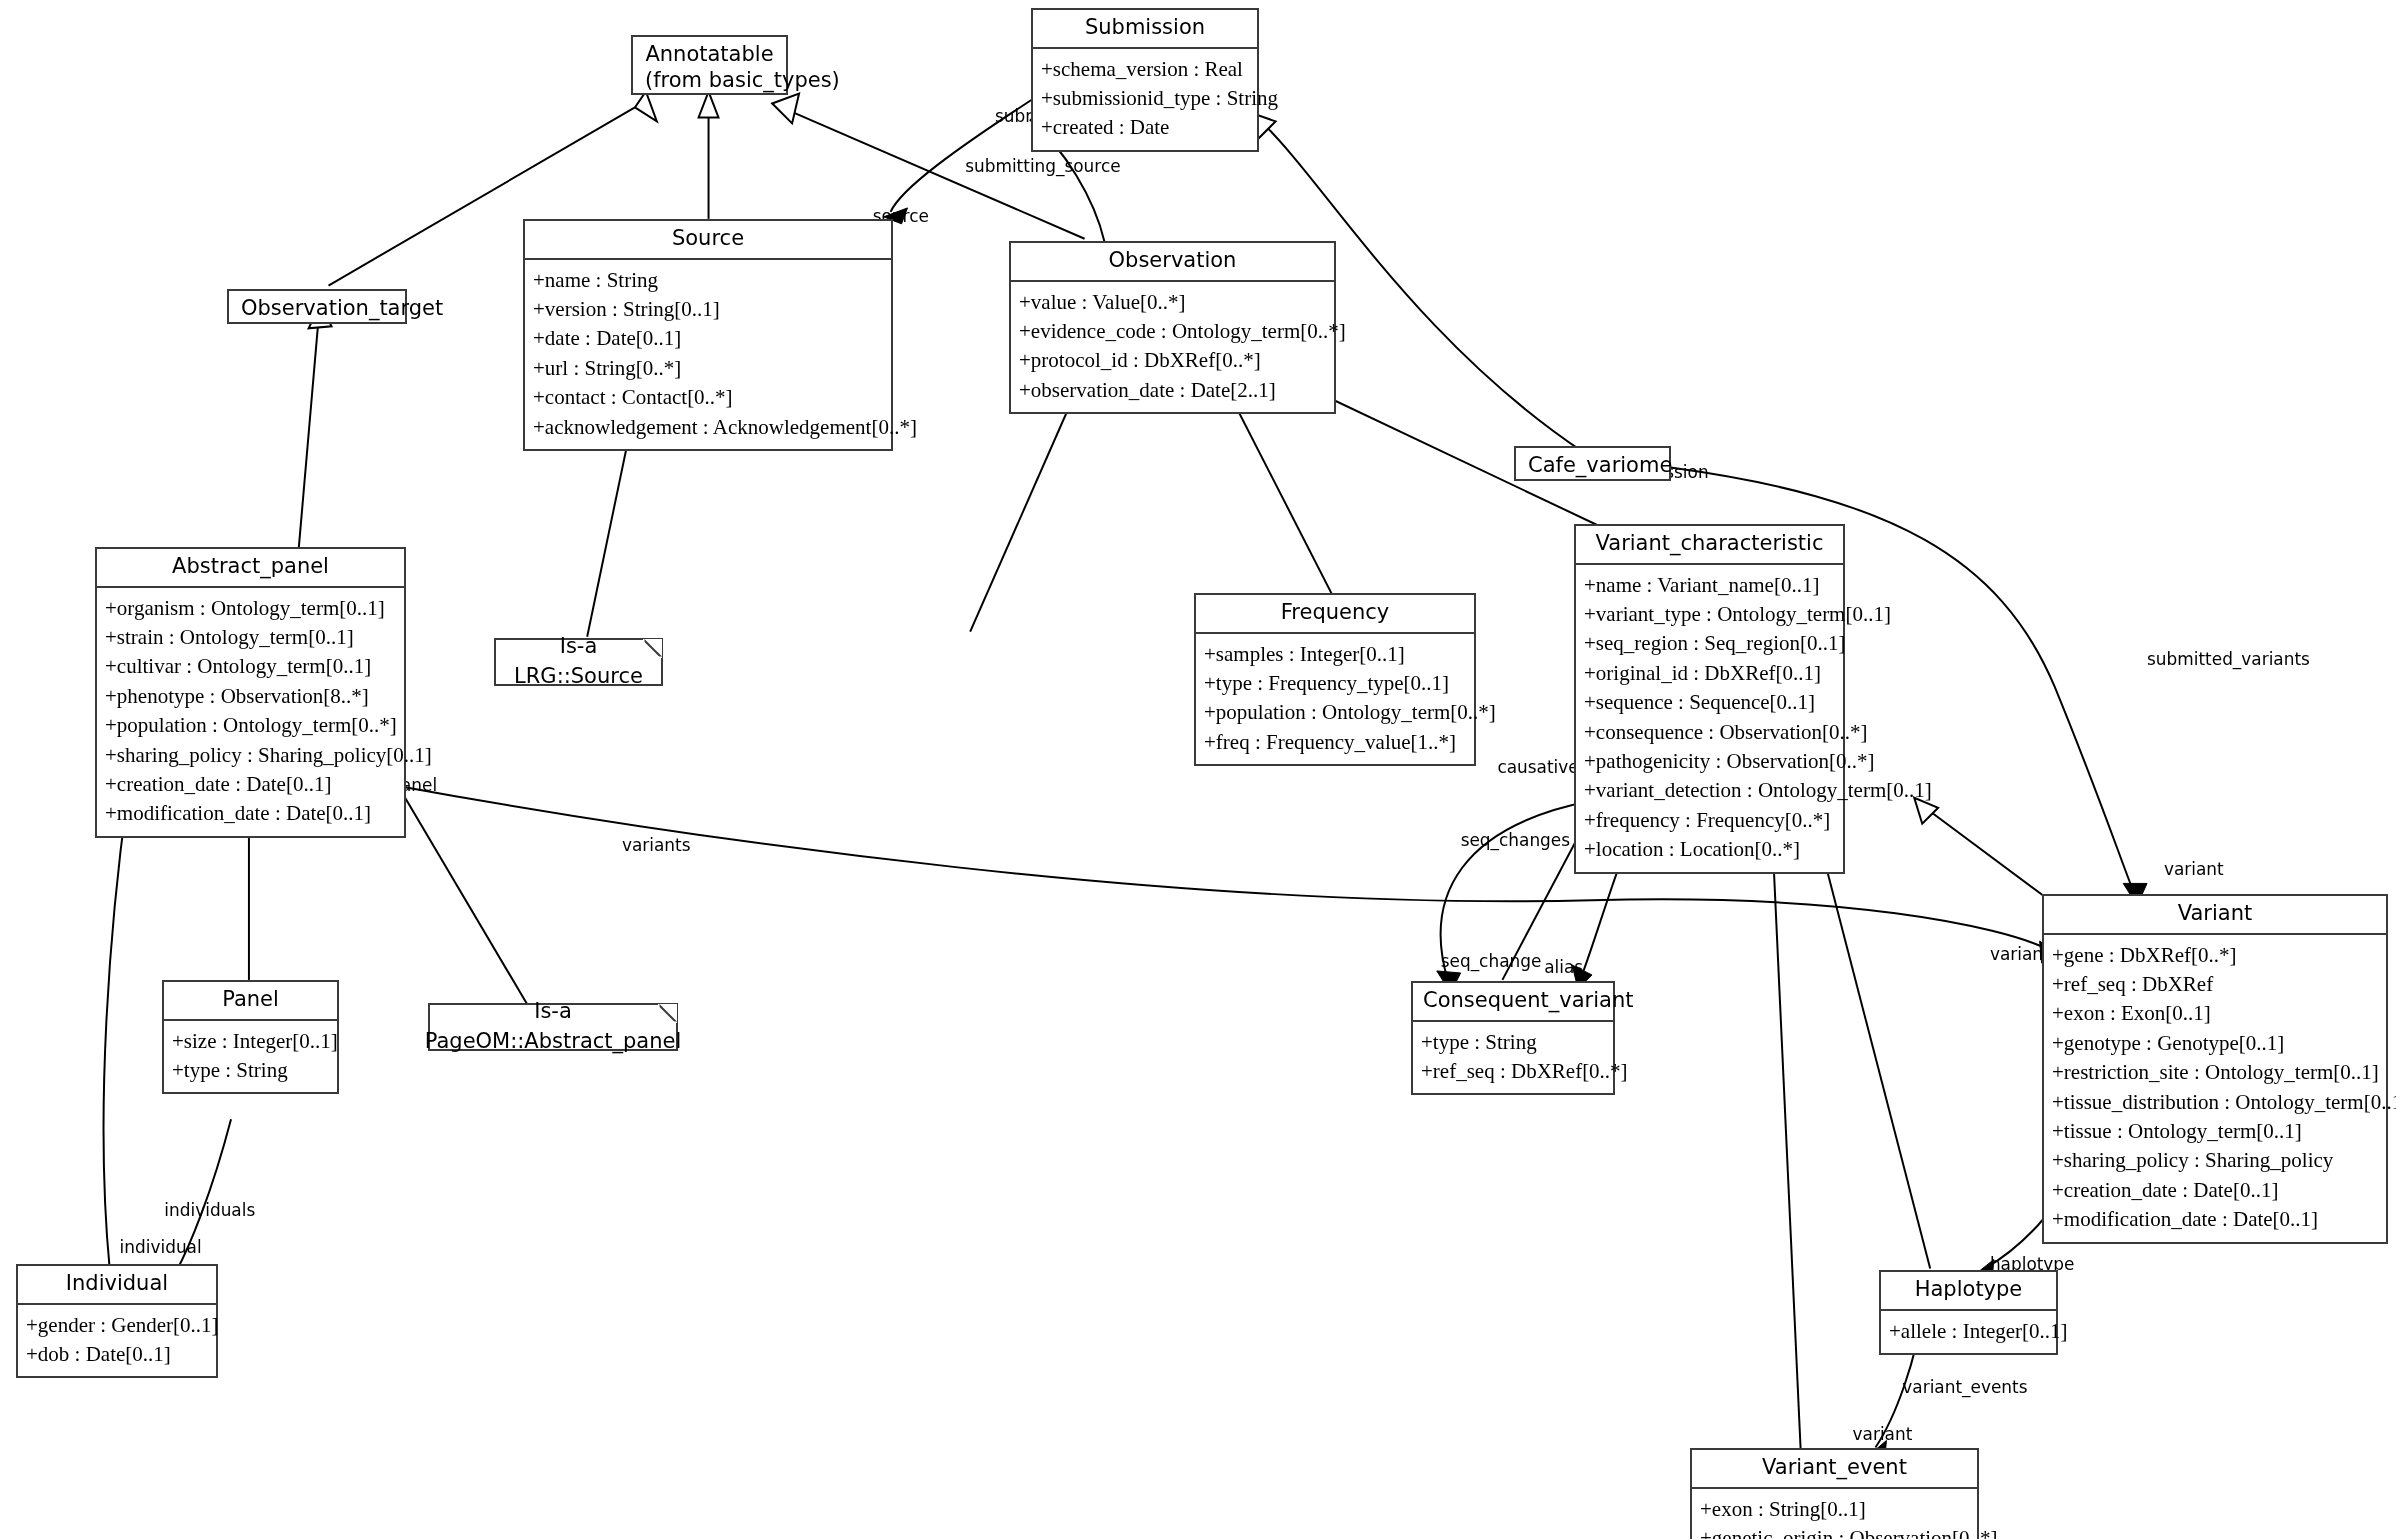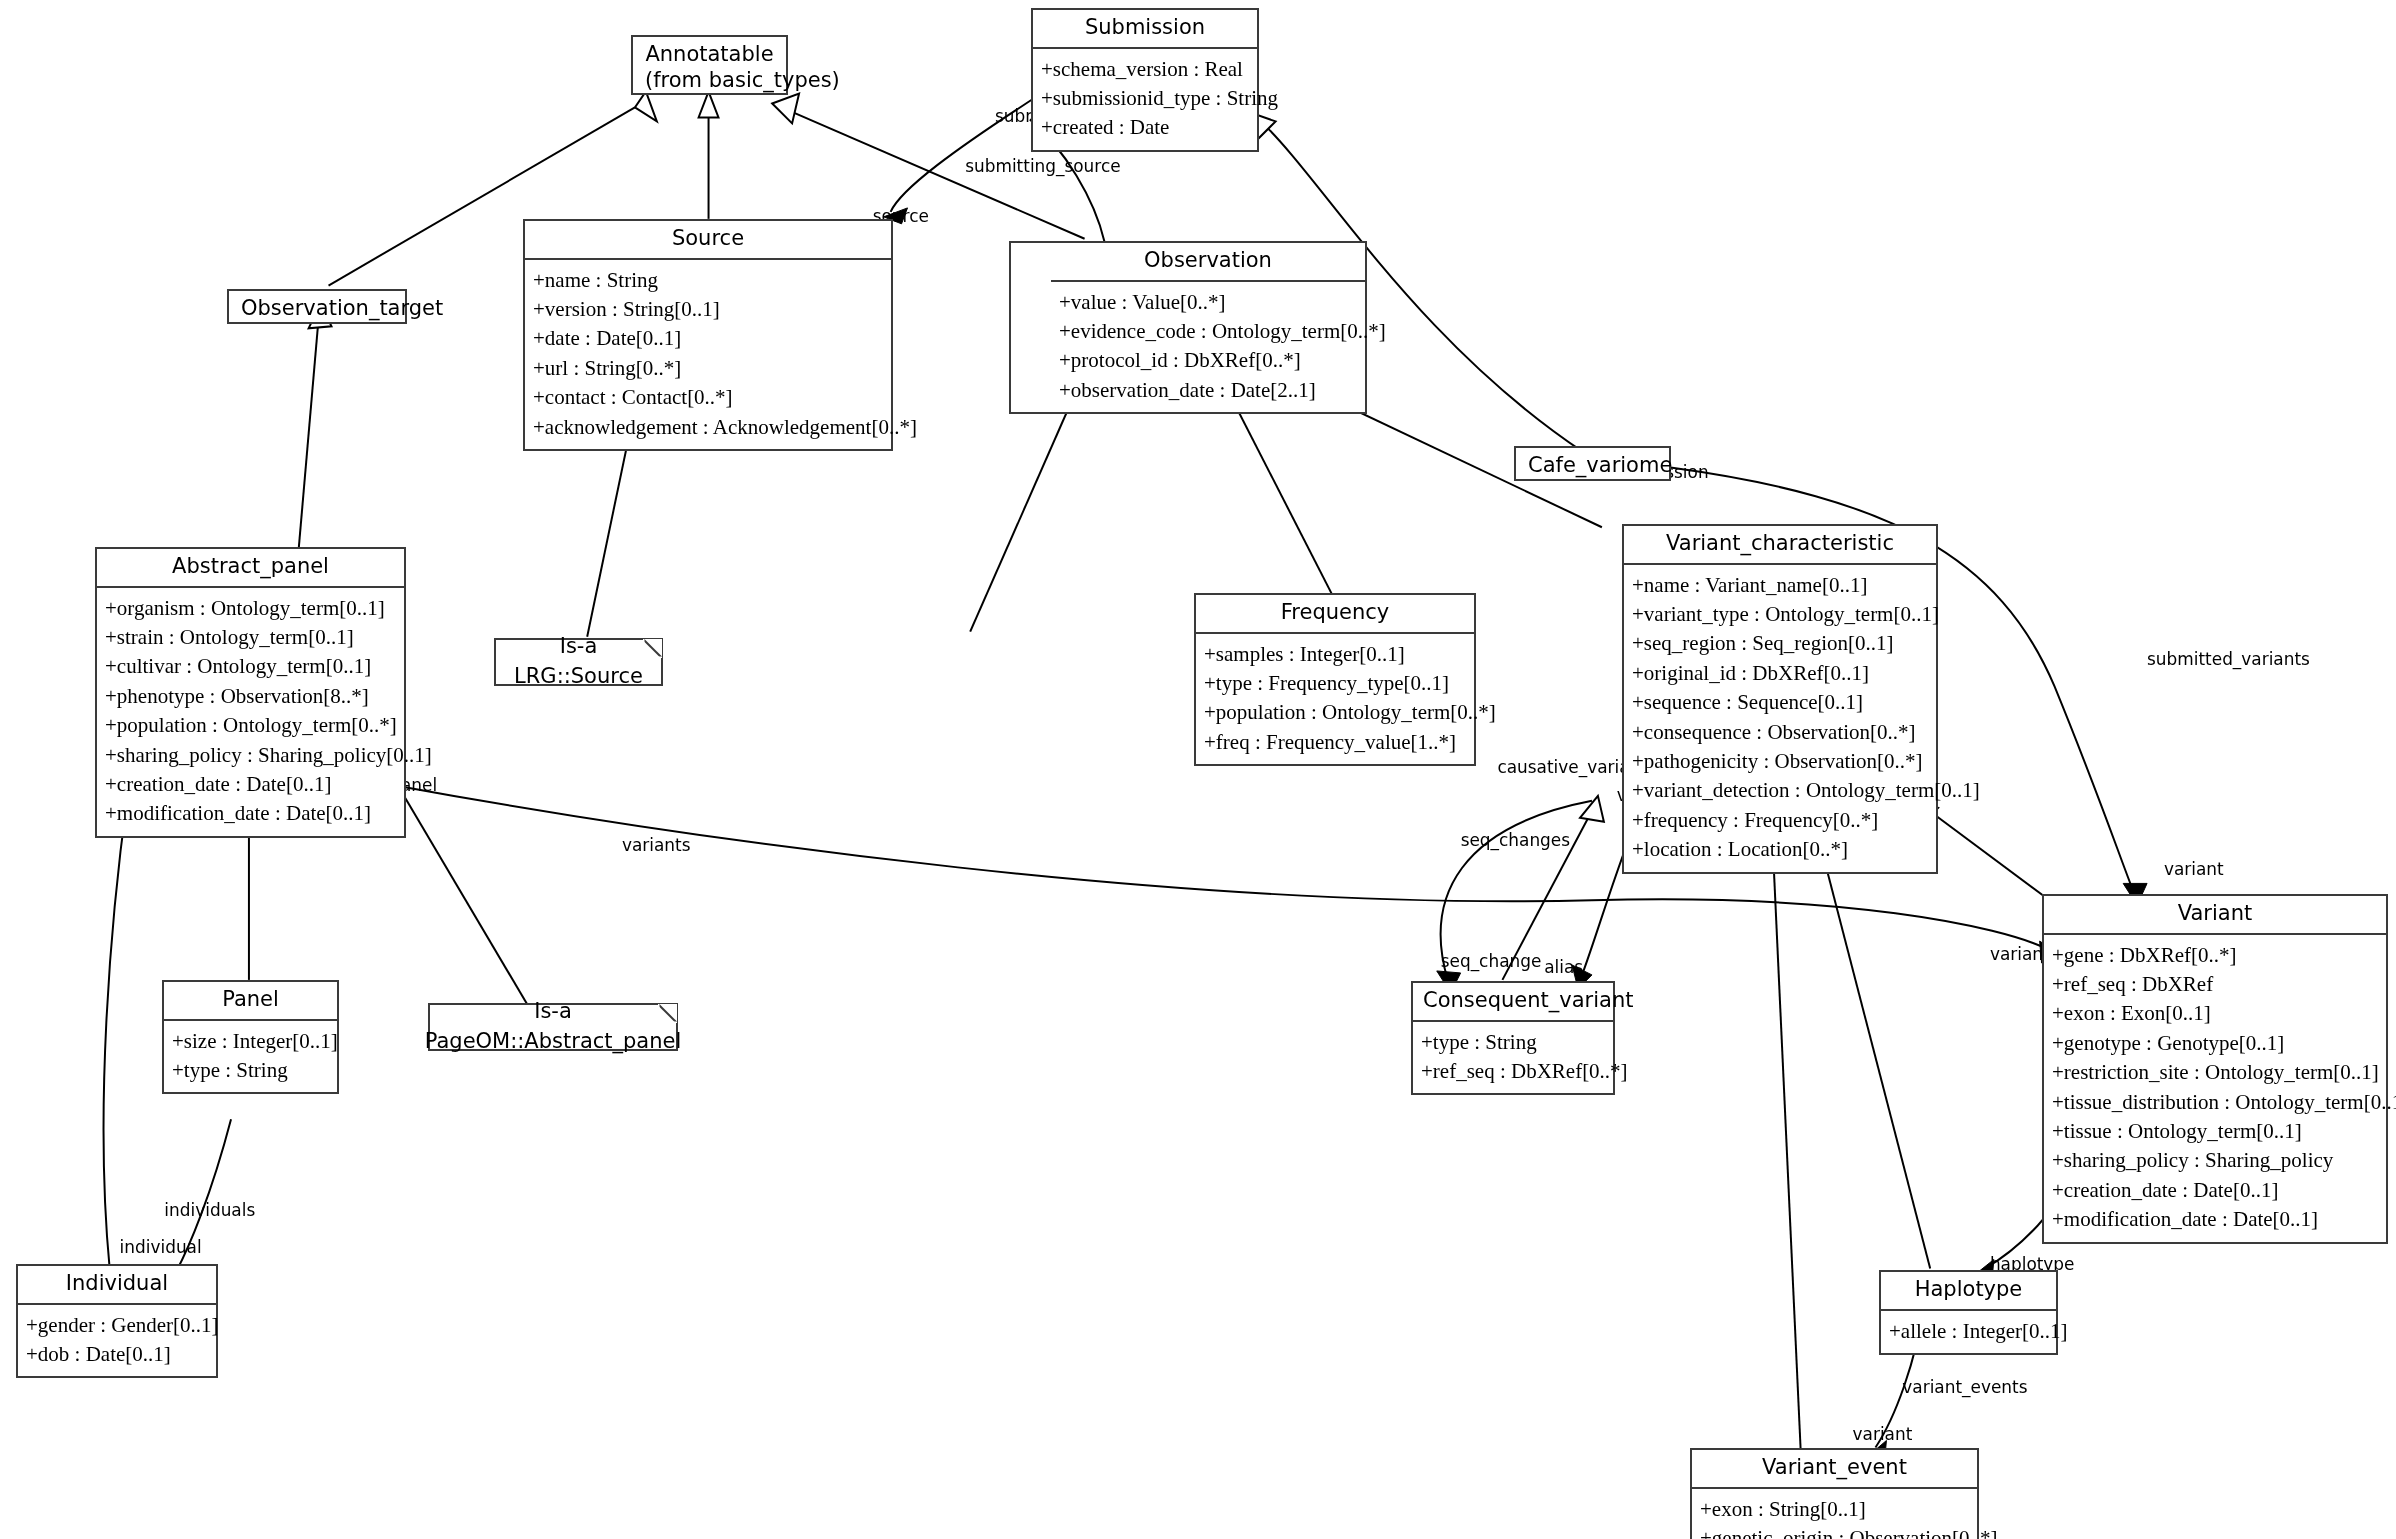--- a/index.html
+++ b/index.html
@@ -229,21 +229,21 @@
     <div class="uml-attrs">
       <div class="uml-attr">+name : String</div>
       <div class="uml-attr">+version : String[0..1]</div>
       <div class="uml-attr">+date : Date[0..1]</div>
       <div class="uml-attr">+url : String[0..*]</div>
       <div class="uml-attr">+contact : Contact[0..*]</div>
       <div class="uml-attr">+acknowledgement : Acknowledgement[0..*]</div>
     </div>
   </div>
 
-  <div class="uml-class" style="left:1009px; top:241px; width:358px;padding-left:40px;">
+  <div class="uml-class" style="left:1009px; top:241px; width:327px;">
     <div class="uml-name">Observation</div>
     <div class="uml-divider"></div>
     <div class="uml-attrs">
       <div class="uml-attr">+value : Value[0..*]</div>
       <div class="uml-attr">+evidence_code : Ontology_term[0..*]</div>
       <div class="uml-attr">+protocol_id : DbXRef[0..*]</div>
       <div class="uml-attr">+observation_date : Date[2..1]</div>
     </div>
   </div>
 
@@ -274,21 +274,21 @@
     <div class="uml-name">Frequency</div>
     <div class="uml-divider"></div>
     <div class="uml-attrs">
       <div class="uml-attr">+samples : Integer[0..1]</div>
       <div class="uml-attr">+type : Frequency_type[0..1]</div>
       <div class="uml-attr">+population : Ontology_term[0..*]</div>
       <div class="uml-attr">+freq : Frequency_value[1..*]</div>
     </div>
   </div>
 
-  <div class="uml-class" style="left:1574px; top:524px; width:316px;margin-left:48px;">
+  <div class="uml-class" style="left:1574px; top:524px; width:271px;">
     <div class="uml-name">Variant_characteristic</div>
     <div class="uml-divider"></div>
     <div class="uml-attrs">
       <div class="uml-attr">+name : Variant_name[0..1]</div>
       <div class="uml-attr">+variant_type : Ontology_term[0..1]</div>
       <div class="uml-attr">+seq_region : Seq_region[0..1]</div>
       <div class="uml-attr">+original_id : DbXRef[0..1]</div>
       <div class="uml-attr">+sequence : Sequence[0..1]</div>
       <div class="uml-attr">+consequence : Observation[0..*]</div>
       <div class="uml-attr">+pathogenicity : Observation[0..*]</div>

